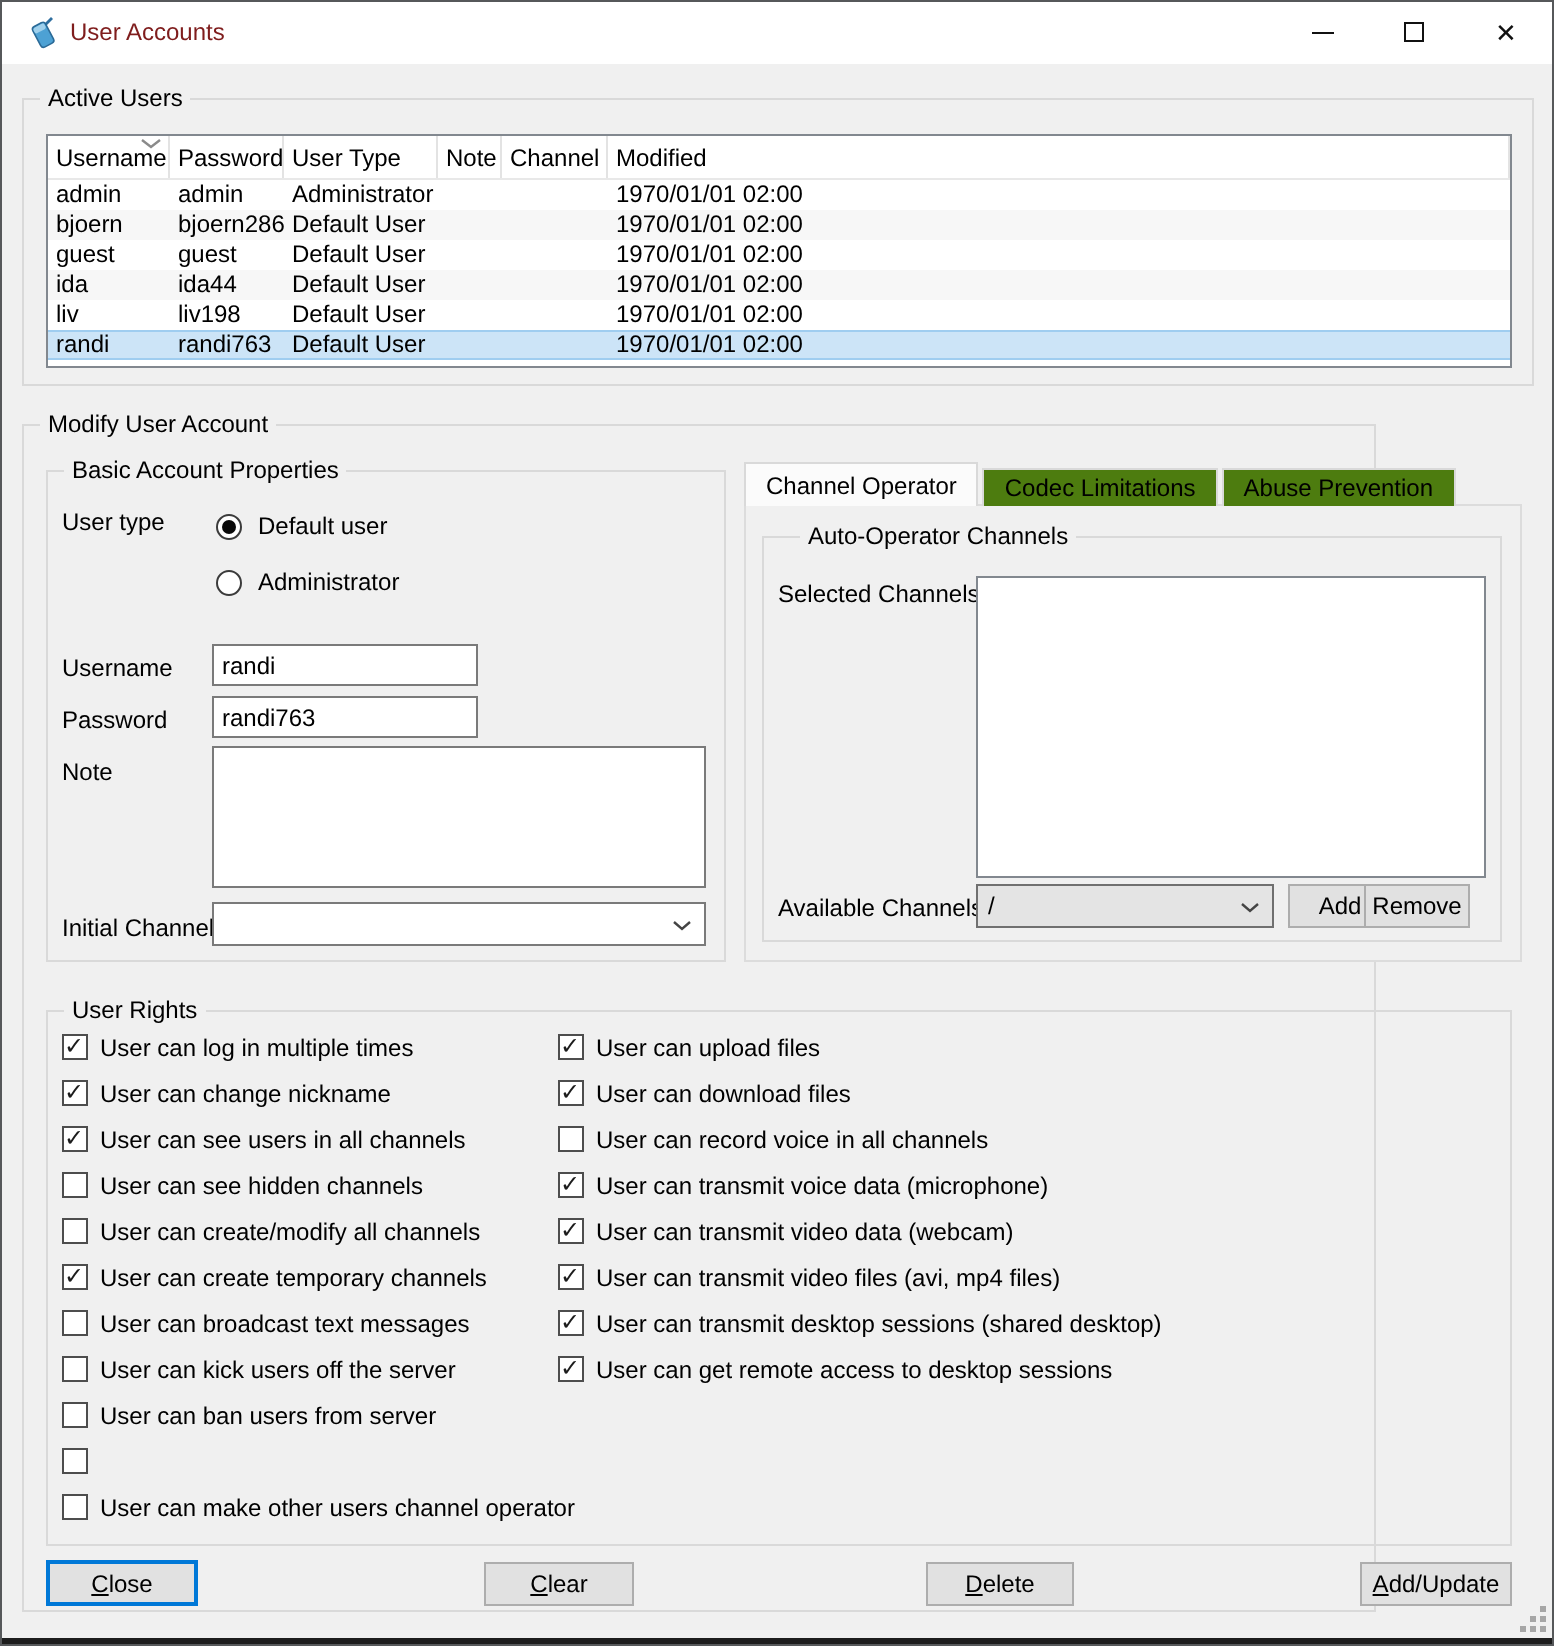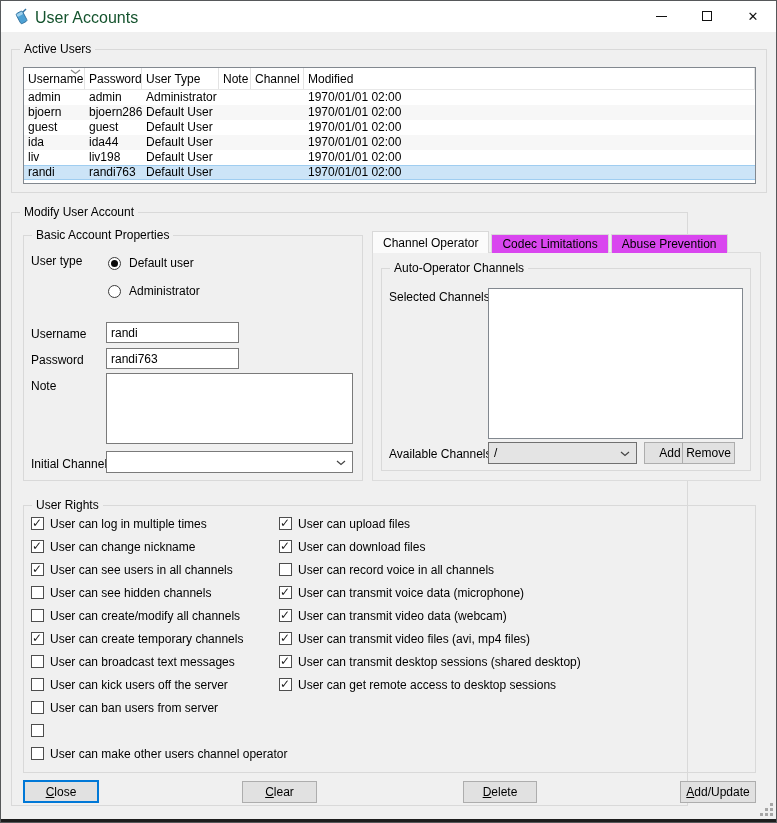--- a/index.html
+++ b/index.html
@@ -1,21 +1,21 @@
 <!DOCTYPE html>
 <html style="--sel-bg: #cce4f7; --sel-border: #9fcdf0; --focus: #0078d7;"><head>
 <meta charset="utf-8">
 <style>
   html,body{margin:0;padding:0;background:#c9c9c9;}
   *{box-sizing:border-box;font-family:"Liberation Sans","DejaVu Sans",sans-serif;}
   #window{position:relative;width:777px;height:823px;background:#f0f0f0;border:1px solid #56585a;overflow:hidden;font-size:12px;color:#000;}
 
   
   .titlebar{position:absolute;left:0;top:0;width:777px;height:31px;background:#ffffff;}
-  .title-text{position:absolute;left:34px;top:8px;font-size:16px;color:#14532d;}
+  .title-text{position:absolute;left:34px;top:8px;font-size:12px;color:#7f1d1d;}
   .appicon{position:absolute;left:12px;top:7px;width:17px;height:17px;}
   .winbtn{position:absolute;top:0;width:46px;height:30px;display:flex;align-items:center;justify-content:center;}
   .glyph-min{width:11px;height:1px;background:#111;}
   .glyph-max{width:10px;height:10px;border:1px solid #111;}
   .glyph-close{font-size:13px;color:#111;line-height:1;}
 
   
   .groupbox{position:absolute;border:1px solid #d9d9d9;}
   .grouplabel{position:absolute;top:-8px;left:8px;background:#f0f0f0;padding:0 4px;white-space:nowrap;}
 
@@ -44,21 +44,21 @@
   .radio{width:13px;height:13px;border:1px solid #3b3b3b;border-radius:50%;background:#fff;flex:none;position:relative;}
   .radio.sel::after{content:"";position:absolute;left:2px;top:2px;width:7px;height:7px;border-radius:50%;background:#0a0a0a;}
 
   .cb-col{position:absolute;}
   .cb-row{display:flex;align-items:center;height:23px;gap:6px;}
   .cb{width:13px;height:13px;border:1px solid #4d4d4d;background:#fff;flex:none;position:relative;}
   .cb.checked::after{content:"✓";position:absolute;left:0px;top:-2px;font-size:12px;color:#1c1c1c;}
 
   
   .tabs{position:absolute;left:371px;top:230px;display:flex;align-items:flex-end;}
-  .tab{height:19px;margin-top:3px;background:#d946ef;border:1px solid #d9d9d9;border-bottom:none;padding:2px 10px 0 10px;text-align:center;white-space:nowrap;margin-right:2px;}
+  .tab{height:19px;margin-top:3px;background:#4d7c0f;border:1px solid #d9d9d9;border-bottom:none;padding:2px 10px 0 10px;text-align:center;white-space:nowrap;margin-right:2px;}
   .tab.active{height:22px;margin-top:0;background:#fbfbfb;padding-top:4px;position:relative;z-index:2;}
   .tabpane{position:absolute;left:371px;top:251px;width:389px;height:229px;background:#f0f0f0;border:1px solid #dcdcdc;}
 
   
   .btn{position:absolute;height:22px;background:#e1e1e1;border:1px solid #adadad;display:flex;align-items:center;justify-content:center;font-size:12px;white-space:nowrap;}
   .btn.focused{height:23px;border:2px solid var(--focus,#0078d7);}
   .btn u{text-decoration:underline;}
 
   .grip{position:absolute;right:2px;bottom:6px;width:14px;height:13px;}
   .grip i{position:absolute;width:3px;height:3px;background:#a6a6a6;}
@@ -192,21 +192,21 @@
   </div>
 
   <div class="tabpane"></div>
   <div class="tabs" id="tabs">
       <div class="tab active">Channel Operator</div>
       <div class="tab">Codec Limitations</div>
       <div class="tab">Abuse Prevention</div>
     </div>
 
   <div class="groupbox" style="left:380px;top:267px;width:370px;height:203px;">
-    <span class="grouplabel" style="background:#f0f0f0;">Auto-Operator Channels</span>
+    <span class="grouplabel" style="background:#f0f0f0;margin-left:10px;">Auto-Operator Channels</span>
   </div>
   <span class="label" style="left:388px;top:289px;">Selected Channels</span>
   <div class="listbox" style="left:487px;top:287px;width:255px;height:151px;"></div>
   <span class="label" style="left:388px;top:446px;">Available Channels</span>
   <div class="combo gray" style="left:487px;top:441px;width:149px;height:22px;">
     <span>/</span>
     <svg class="chev" width="10" height="6" viewBox="0 0 10 6">
         <polyline points="1,1 5,4.5 9,1" fill="none" stroke="#444" stroke-width="1.2"></polyline>
       </svg>
   </div>

